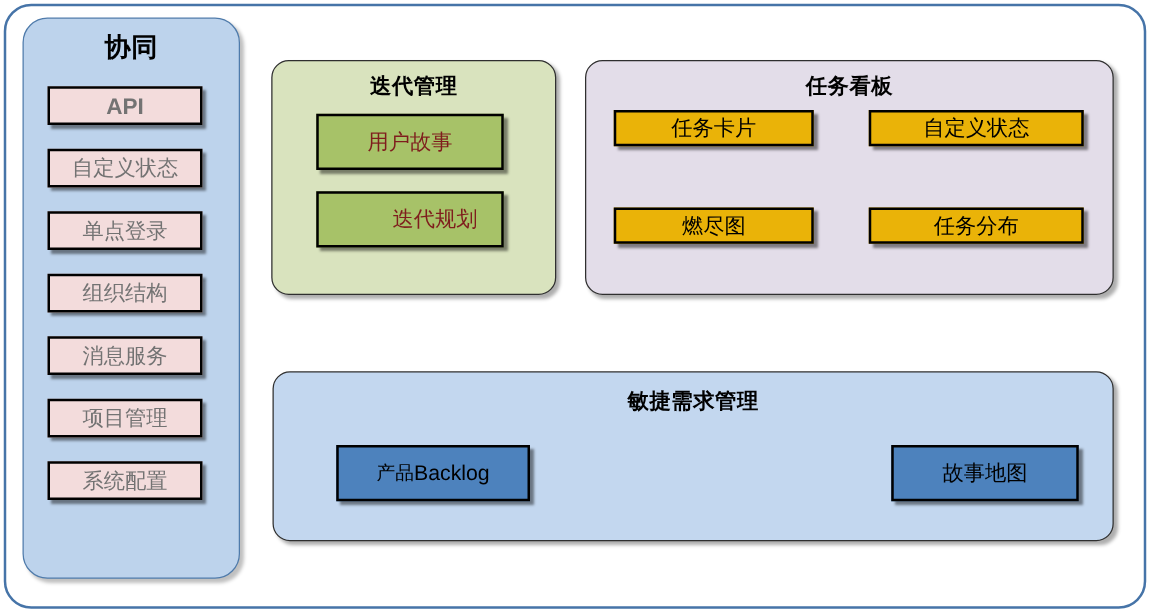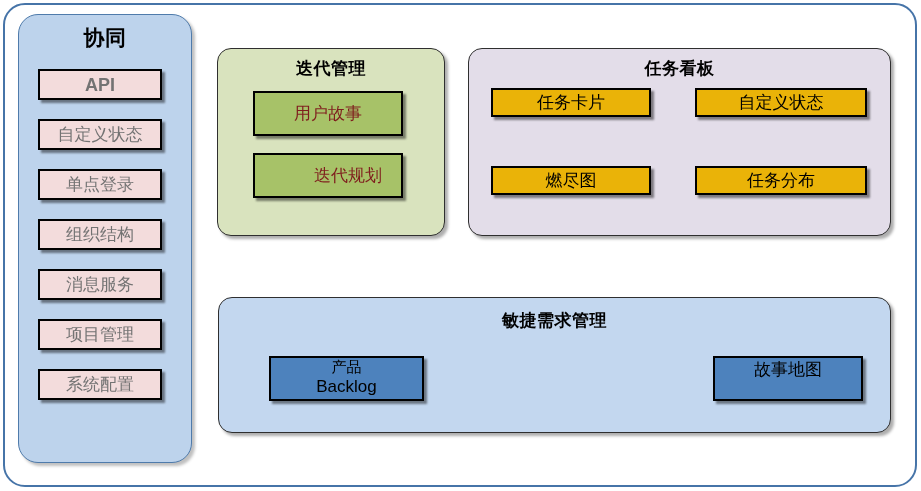--- a/index.html
+++ b/index.html
@@ -168,23 +168,23 @@
   .blue-box {
     position: absolute;
     top: 58px;
     height: 45px;
     box-sizing: border-box;
     background: #4d82bd;
     border: 2.5px solid #000000;
     box-shadow: 3px 3px 2px rgba(0,0,0,0.45);
     display: flex;
     align-items: center;
+    justify-content: center;
     font-size: 17px;
     color: #000000;
-    flex-direction: column;
   }
   .blue-box.b1 { left: 50px;  width: 155px; }
   .blue-box.b2 { left: 272px; width: 150px; }
   .blue-box.b3 { left: 494px; width: 150px; }
   .blue-box .mix-bold {
     font-family: "Liberation Sans", "DejaVu Sans", sans-serif;
     font-weight: normal;
   }
   .blue-box .mix-serif {
     font-family: "Liberation Serif", "DejaVu Serif", serif;

